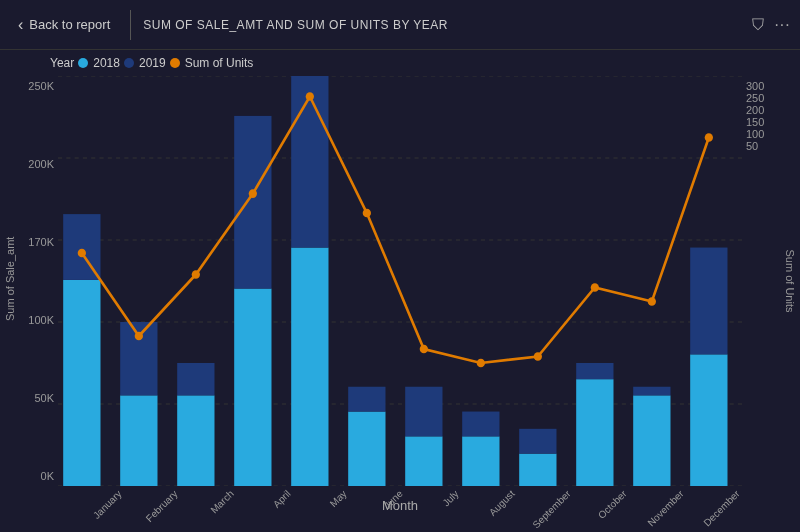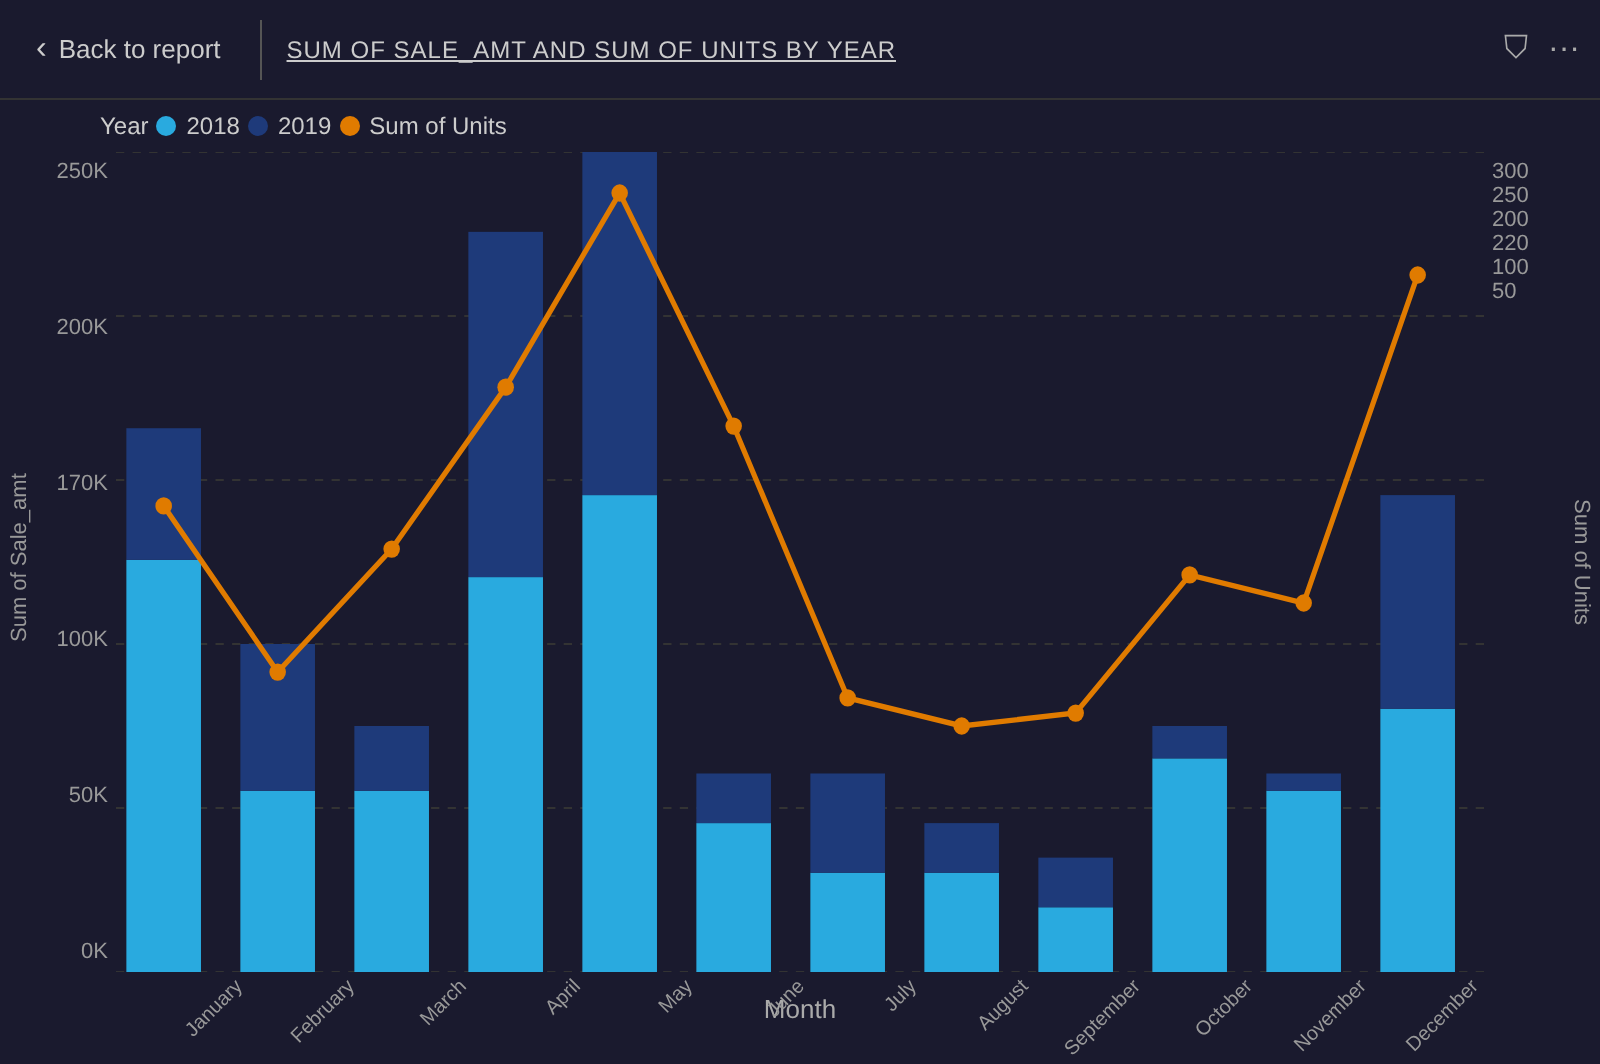--- a/index.html
+++ b/index.html
@@ -35,21 +35,20 @@
     .divider {
       width: 1px;
       height: 30px;
       background: #555;
       margin: 0 12px;
     }
     .chart-title {
       font-size: 12px;
       color: #ccc;
       letter-spacing: 0.5px;
-      text-decoration: underline;
     }
     .header-icons {
       position: absolute;
       right: 10px;
       display: flex;
       gap: 10px;
       align-items: center;
     }
     .icon-btn {
       color: #aaa;
@@ -197,21 +196,21 @@
       <span style="font-size:10px;color:#999;transform:rotate(-45deg);transform-origin:top right;display:inline-block;width:50px;text-align:right;">October</span>
       <span style="font-size:10px;color:#999;transform:rotate(-45deg);transform-origin:top right;display:inline-block;width:50px;text-align:right;">November</span>
       <span style="font-size:10px;color:#999;transform:rotate(-45deg);transform-origin:top right;display:inline-block;width:50px;text-align:right;">December</span>
     </div>
   </div>
 
   <div style="width:38px; display:flex; flex-direction:column; justify-content:flex-start; padding: 4px 4px; font-size:11px; color:#999; text-align:left;">
     <span>300</span>
     <span>250</span>
     <span>200</span>
-    <span>220</span>
+    <span>150</span>
     <span>100</span>
     <span>50</span>
     <span></span>
   </div>
 
   <div style="width:20px; display:flex; align-items:center; justify-content:center;">
     <span style="font-size:11px; color:#999; white-space:nowrap; transform:rotate(90deg); display:block; width:80px; text-align:center;">Sum of Units</span>
   </div>
 </div>
 

